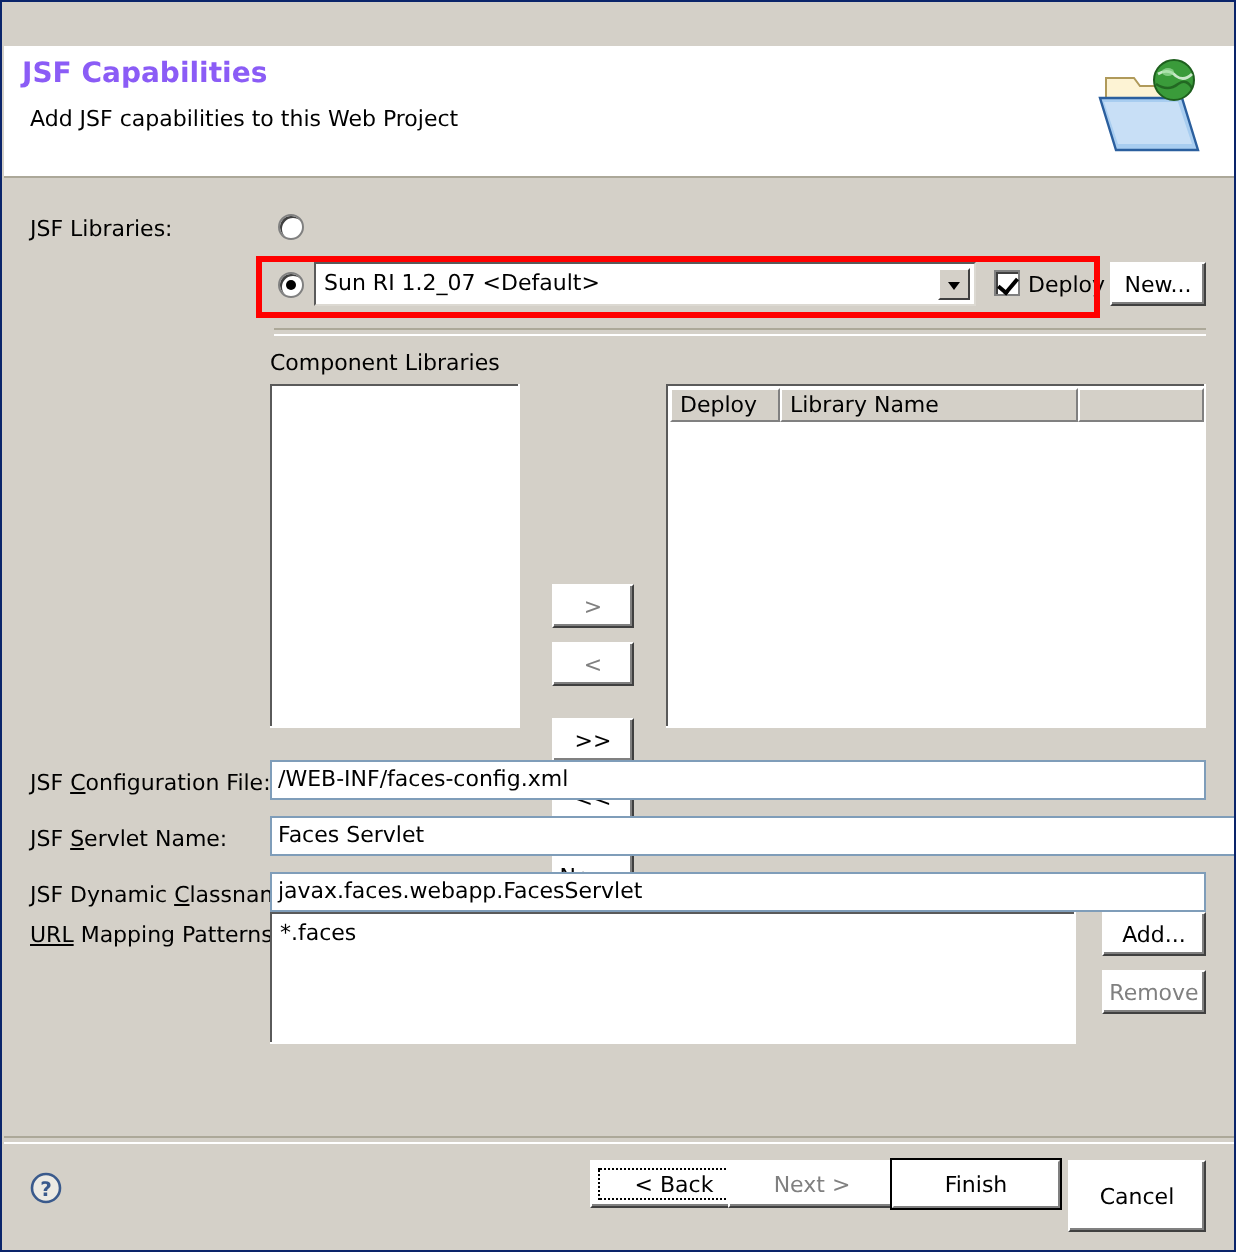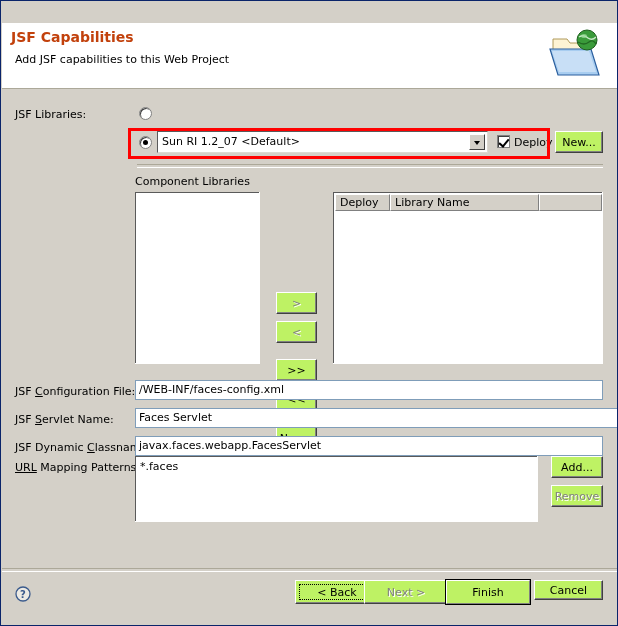--- a/index.html
+++ b/index.html
@@ -84,21 +84,21 @@
     left: 1px; top: 22px;
     width: 616px; height: 65px;
     background: #ffffff;
     border-bottom: 1px solid #aca899;
   }
   #header .h-title {
     position: absolute;
     left: 9px; top: 6px;
     font-size: 14px;
     font-weight: bold;
-    color: #c2410c;
+    color: #8b5cf6;
   }
   #header .h-sub {
     position: absolute;
     left: 13px; top: 30px;
     font-size: 11px;
     color: #000;
   }
   #header .h-icon {
     position: absolute;
     right: 13px; top: 4px;
@@ -200,21 +200,21 @@
     content: "";
     position: absolute;
     left: 4px; top: 6px;
     border-left: 3.5px solid transparent;
     border-right: 3.5px solid transparent;
     border-top: 4px solid #000;
   }
 
   .btn {
     position: absolute;
-    background: #bef264;
+    background: #ffffff;
     border-top: 1px solid #ffffff;
     border-left: 1px solid #ffffff;
     border-right: 1px solid #404040;
     border-bottom: 1px solid #404040;
     box-shadow: inset -1px -1px 0 #808080;
     box-sizing: border-box;
     font-family: "DejaVu Sans", sans-serif;
     font-size: 11px;
     color: #000;
     text-align: center;
@@ -423,21 +423,21 @@
       </span>
     </div>
     <div class="btn disabled" style="left:362px; top:491px; width:84px; height:24px;">
       <span>Next &gt;</span>
     </div>
     <div class="btn default" style="left:443px; top:490px; width:86px; height:26px;">
       <span class="inner">
         <span>Finish</span>
       </span>
     </div>
-    <div class="btn" style="left:532px; top:491px; width:69px; height:20px;">
+    <div class="btn" style="left:532px; top:491px; width:69px; height:36px;">
       <span>Cancel</span>
     </div>
 
   </div>
 
   <div id="redbox" style="left:127px; top:127px; width:422px; height:31px;"></div>
 
 </div>
 
 </body></html>

